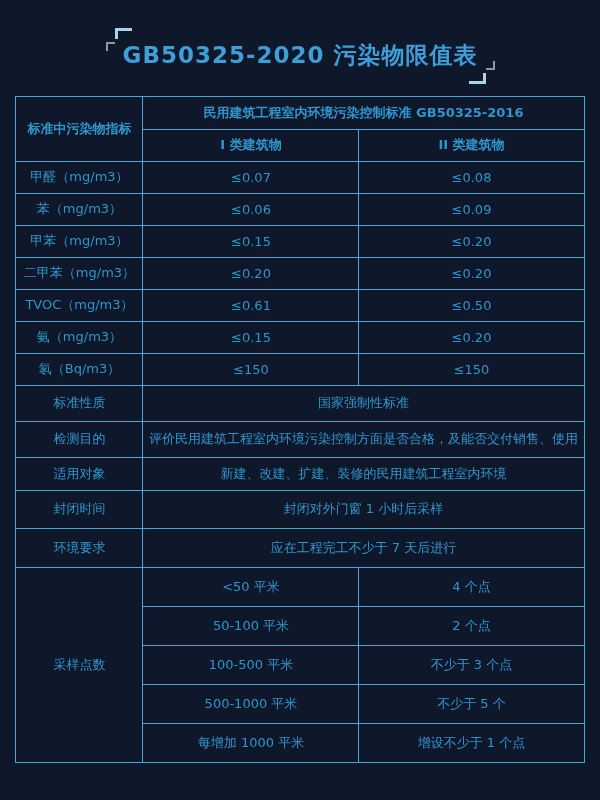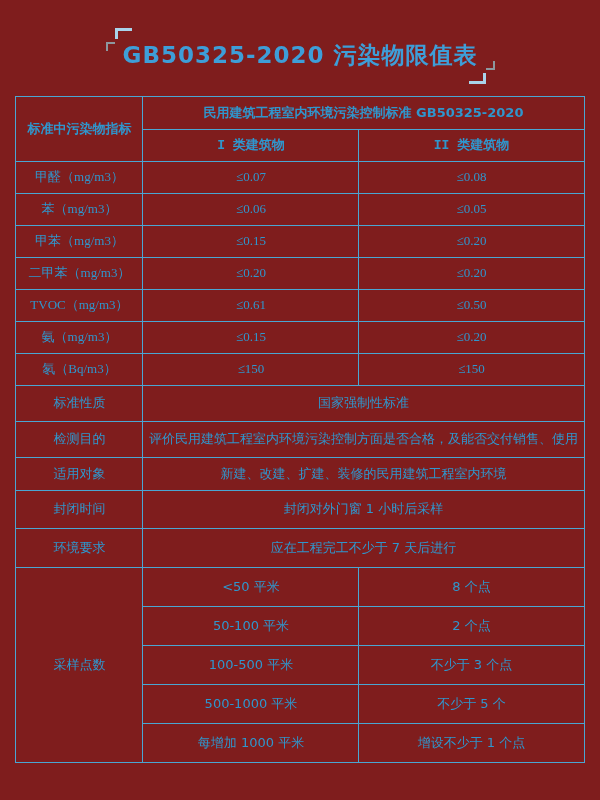--- a/index.html
+++ b/index.html
@@ -1,18 +1,18 @@
 <!DOCTYPE html>
 <html><head>
 <meta charset="utf-8">
 <style>
   html, body { margin: 0; padding: 0; background: #ffffff; }
   .page {
     width: 600px; height: 800px;
-    background: #7f1d1d;
+    background: #0f172a;
     font-family: "DejaVu Sans", "Liberation Sans", sans-serif;
     overflow: hidden;
     box-sizing: border-box;
   }
   
   .title-wrap {
     text-align: center;
     padding-top: 42px;
     padding-bottom: 26px;
   }
@@ -53,24 +53,24 @@
     border: 1px solid #4aa6d2;
     color: #2f96cd;
     font-size: 13px;
     text-align: center;
     vertical-align: middle;
     padding: 2px 4px;
     box-sizing: border-box;
     word-break: break-all;
   }
   td.hdr { font-weight: bold; font-size: 14px; }
-  td.subhdr { font-weight: bold; font-size: 13px; font-family: Liberation Mono, monospace; }
+  td.subhdr { font-weight: bold; font-size: 13px; }
   tr.rh-h1 { height: 33px; }
   tr.rh-h2 { height: 32px; }
-  tr.rh-p  { height: 32px; font-family: Liberation Serif, serif; }
+  tr.rh-p  { height: 32px; }
   tr.rh-i1 { height: 36px; }
   tr.rh-i2 { height: 36px; }
   tr.rh-i3 { height: 33px; margin-top: 38px; }
   tr.rh-i4 { height: 38px; }
   tr.rh-i5 { height: 39px; margin-top: 32px; }
   tr.rh-s  { height: 39px; }
 </style>
 </head>
 <body>
 
@@ -88,36 +88,36 @@
 
   <table class="limits">
     <colgroup>
       <col style="width:127px">
       <col style="width:216px">
       <col style="width:225px">
     </colgroup>
     <tbody>
       <tr class="rh-h1">
         <td rowspan="2" class="subhdr">标准中污染物指标</td>
-        <td colspan="2" class="hdr">民用建筑工程室内环境污染控制标准 GB50325-2020</td>
+        <td colspan="2" class="hdr">民用建筑工程室内环境污染控制标准 GB50325-2016</td>
       </tr>
       <tr class="rh-h2">
         <td class="subhdr">I 类建筑物</td>
         <td class="subhdr">II 类建筑物</td>
       </tr>
 
       <tr class="rh-p">
         <td>甲醛（mg/m3）</td>
         <td>≤0.07</td>
         <td>≤0.08</td>
       </tr>
       <tr class="rh-p">
         <td>苯（mg/m3）</td>
         <td>≤0.06</td>
-        <td>≤0.05</td>
+        <td>≤0.09</td>
       </tr>
       <tr class="rh-p">
         <td>甲苯（mg/m3）</td>
         <td>≤0.15</td>
         <td>≤0.20</td>
       </tr>
       <tr class="rh-p">
         <td>二甲苯（mg/m3）</td>
         <td>≤0.20</td>
         <td>≤0.20</td>
@@ -155,21 +155,21 @@
         <td colspan="2">封闭对外门窗 1 小时后采样</td>
       </tr>
       <tr class="rh-i5">
         <td>环境要求</td>
         <td colspan="2">应在工程完工不少于 7 天后进行</td>
       </tr>
 
       <tr class="rh-s">
         <td rowspan="5">采样点数</td>
         <td>&lt;50 平米</td>
-        <td>8 个点</td>
+        <td>4 个点</td>
       </tr>
       <tr class="rh-s">
         <td>50-100 平米</td>
         <td>2 个点</td>
       </tr>
       <tr class="rh-s">
         <td>100-500 平米</td>
         <td>不少于 3 个点</td>
       </tr>
       <tr class="rh-s">

